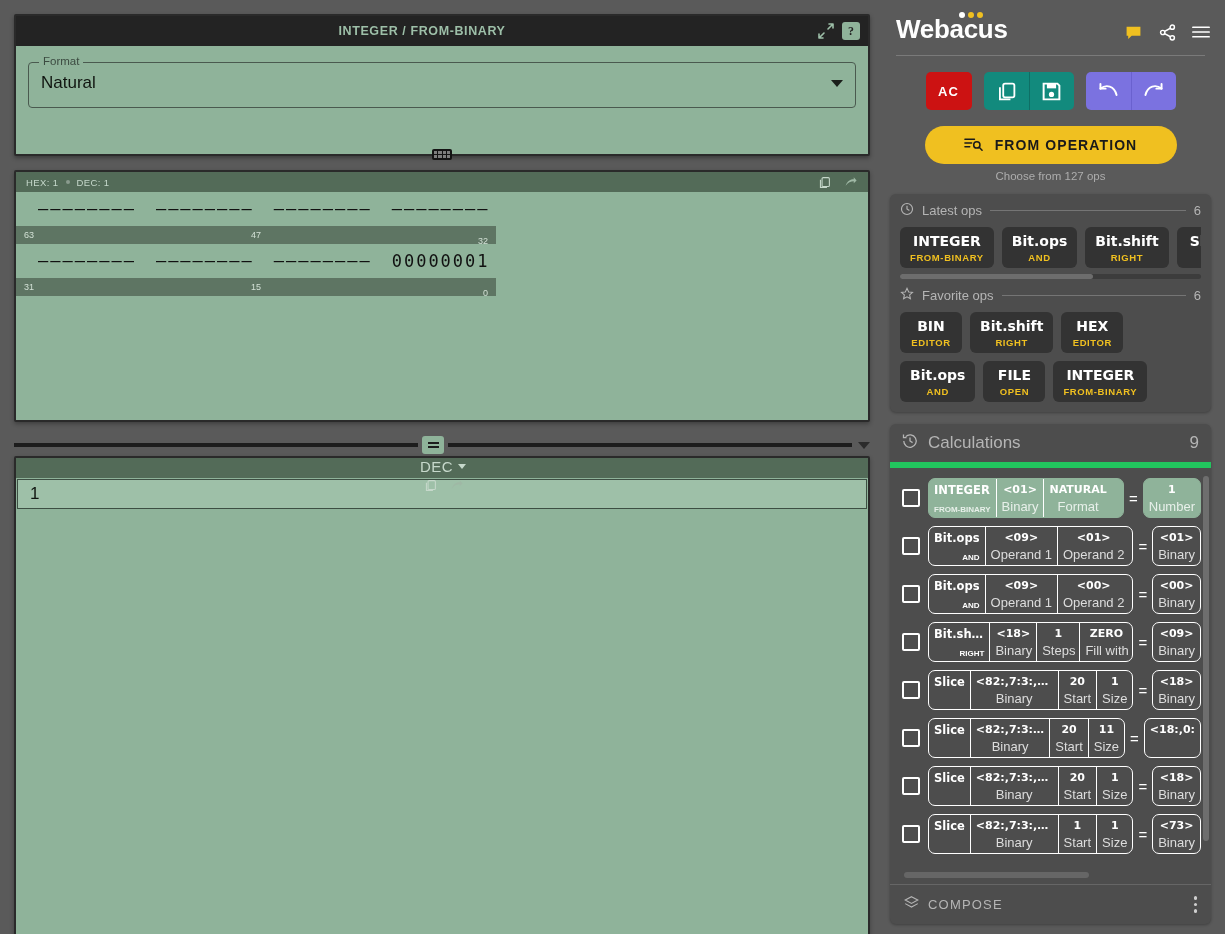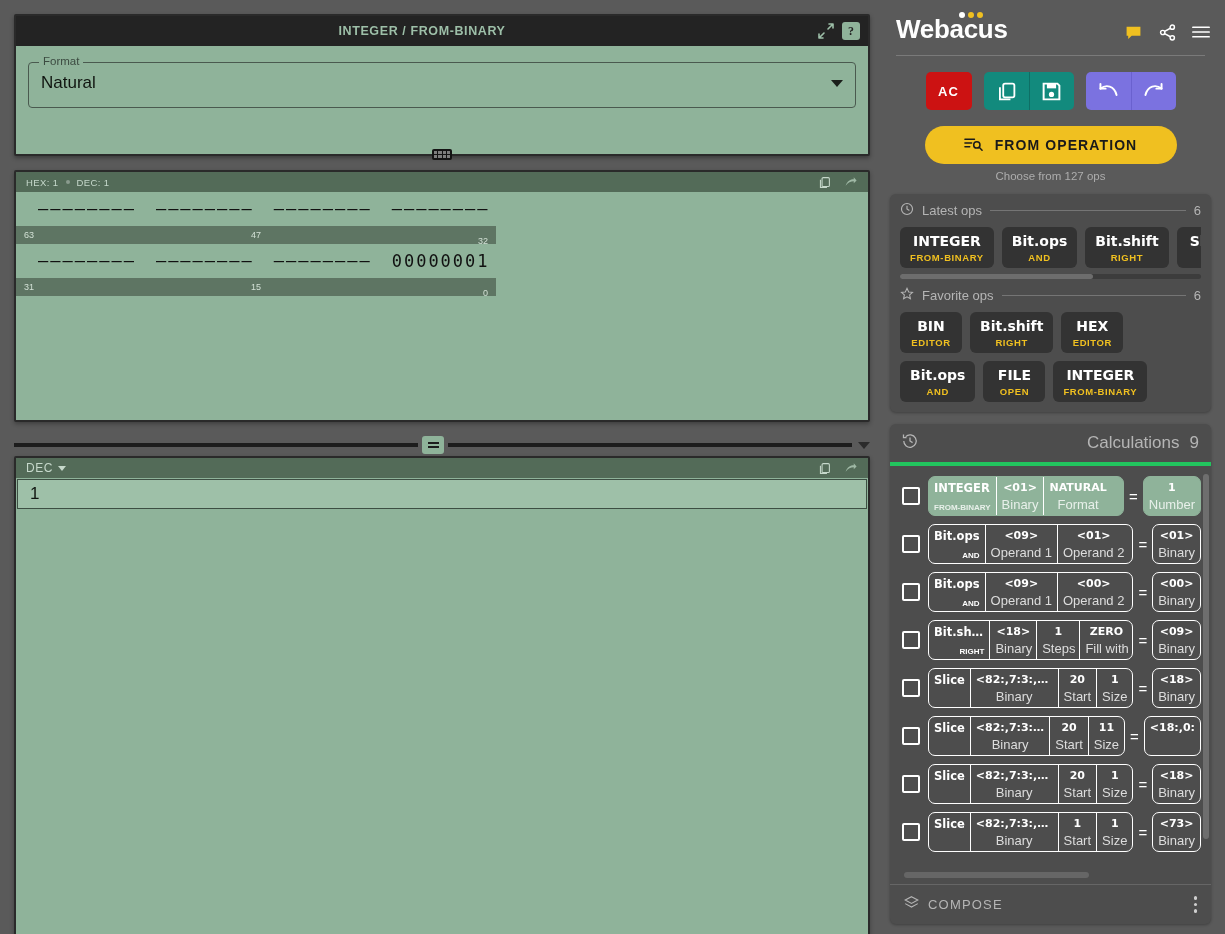--- a/index.html
+++ b/index.html
@@ -163,21 +163,21 @@
     background: #8fb39a;
     border: 2px solid #2a2a2a;
     border-radius: 2px;
     height: 482px;
     box-shadow: 0 2px 4px rgba(0,0,0,.3);
   }
   .dec-header {
     height: 20px; background: #536b58;
     display: flex; align-items: center;
     padding: 0 8px 0 10px;
-    font-size: 12px; color: #c6d8cb; letter-spacing: .5px;
+    font-size: 15px; color: #c6d8cb; letter-spacing: .5px; flex-direction: column;
   }
   .dec-header .lbl { display: flex; align-items: center; gap: 5px; flex: 1; cursor: pointer; }
   .mini-caret {
     width: 0; height: 0;
     border-left: 4px solid transparent;
     border-right: 4px solid transparent;
     border-top: 5px solid #c6d8cb;
   }
   .dec-input {
     height: 30px;
@@ -264,22 +264,21 @@
   
   .calc-panel {
     background: #4d4d4d; border-radius: 6px;
     margin-top: 12px; flex: 1;
     display: flex; flex-direction: column; overflow: hidden;
     box-shadow: 0 1px 3px rgba(0,0,0,.3);
   }
   .calc-head {
     display: flex; align-items: center; gap: 10px;
     padding: 9px 12px 9px 12px; color: #b5b5b5;
-    border-bottom: 4px solid #22c55e;
-    text-align: right;
+    border-bottom: 6px solid #22c55e;
   }
   .calc-head .t { font-size: 17px; flex: 1; }
   .calc-head .c { font-size: 17px; }
   .calc-list { flex: 1; padding: 6px 10px 0 6px; position: relative; overflow: hidden; }
   .calc-row { display: flex; align-items: center; gap: 8px; height: 48px; }
   .cbox {
     width: 18px; height: 18px; border: 2px solid #fff; border-radius: 2px;
     flex: none; margin-left: 6px; cursor: pointer;
   }
   .expr {

